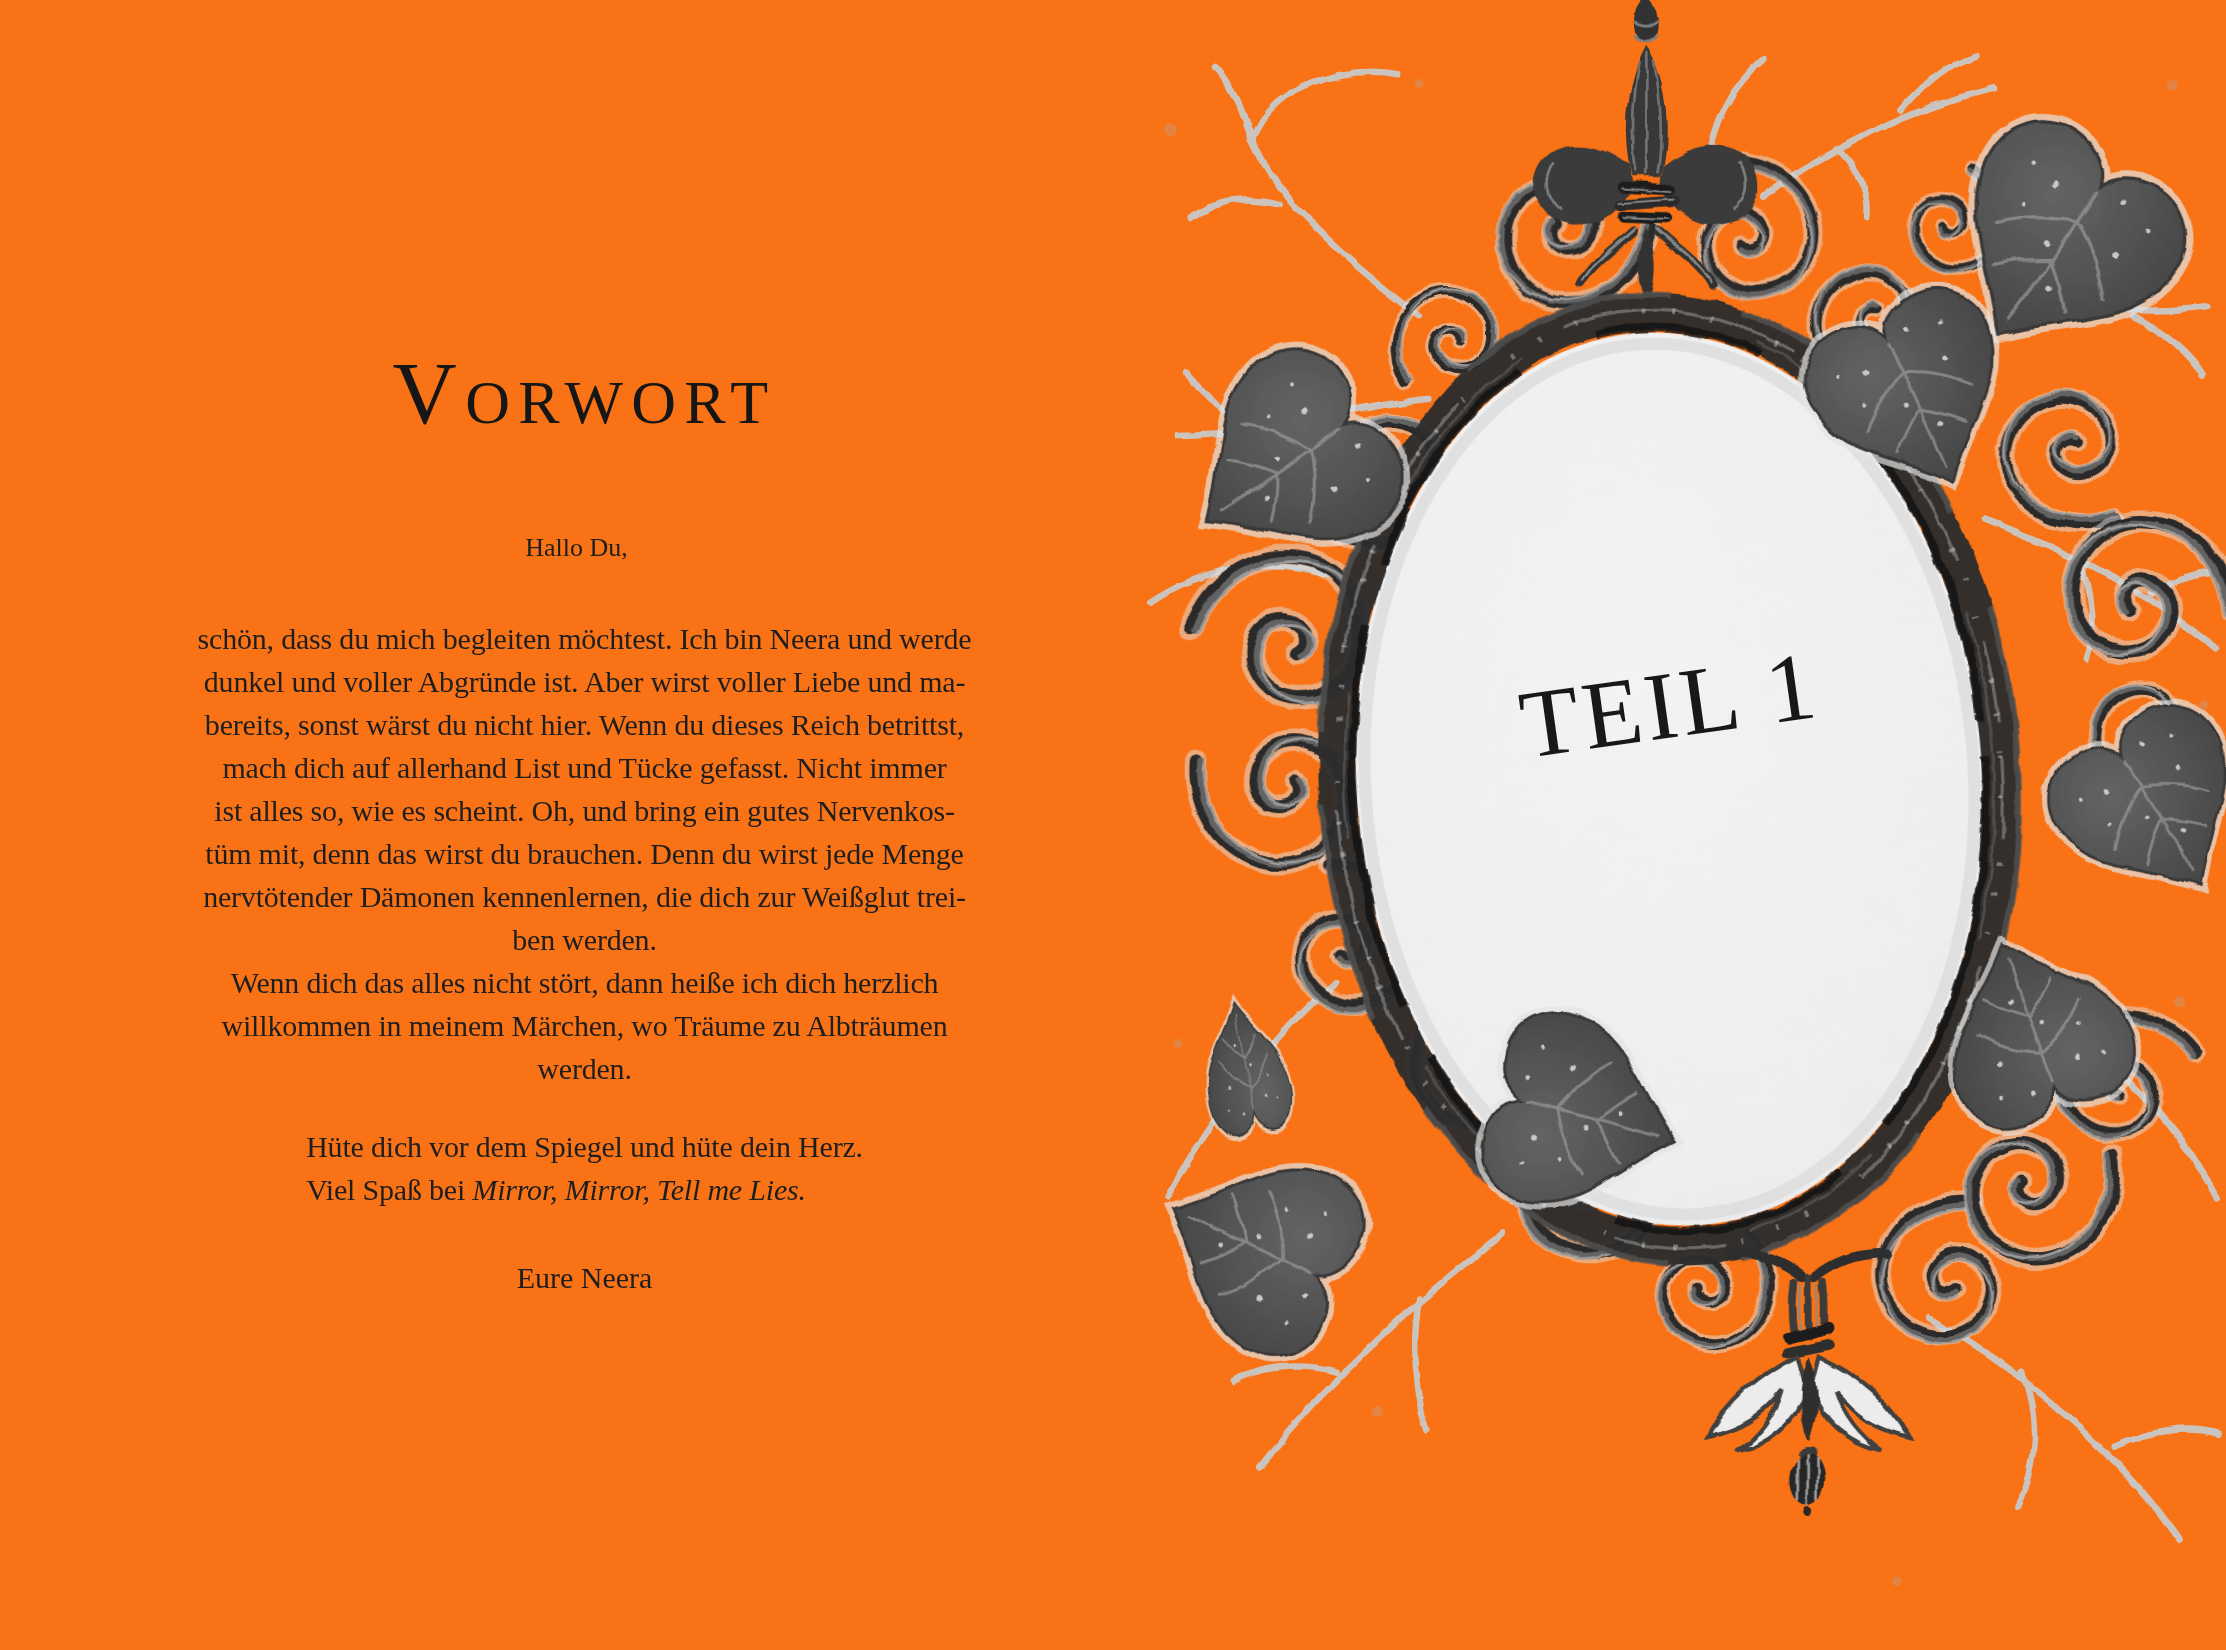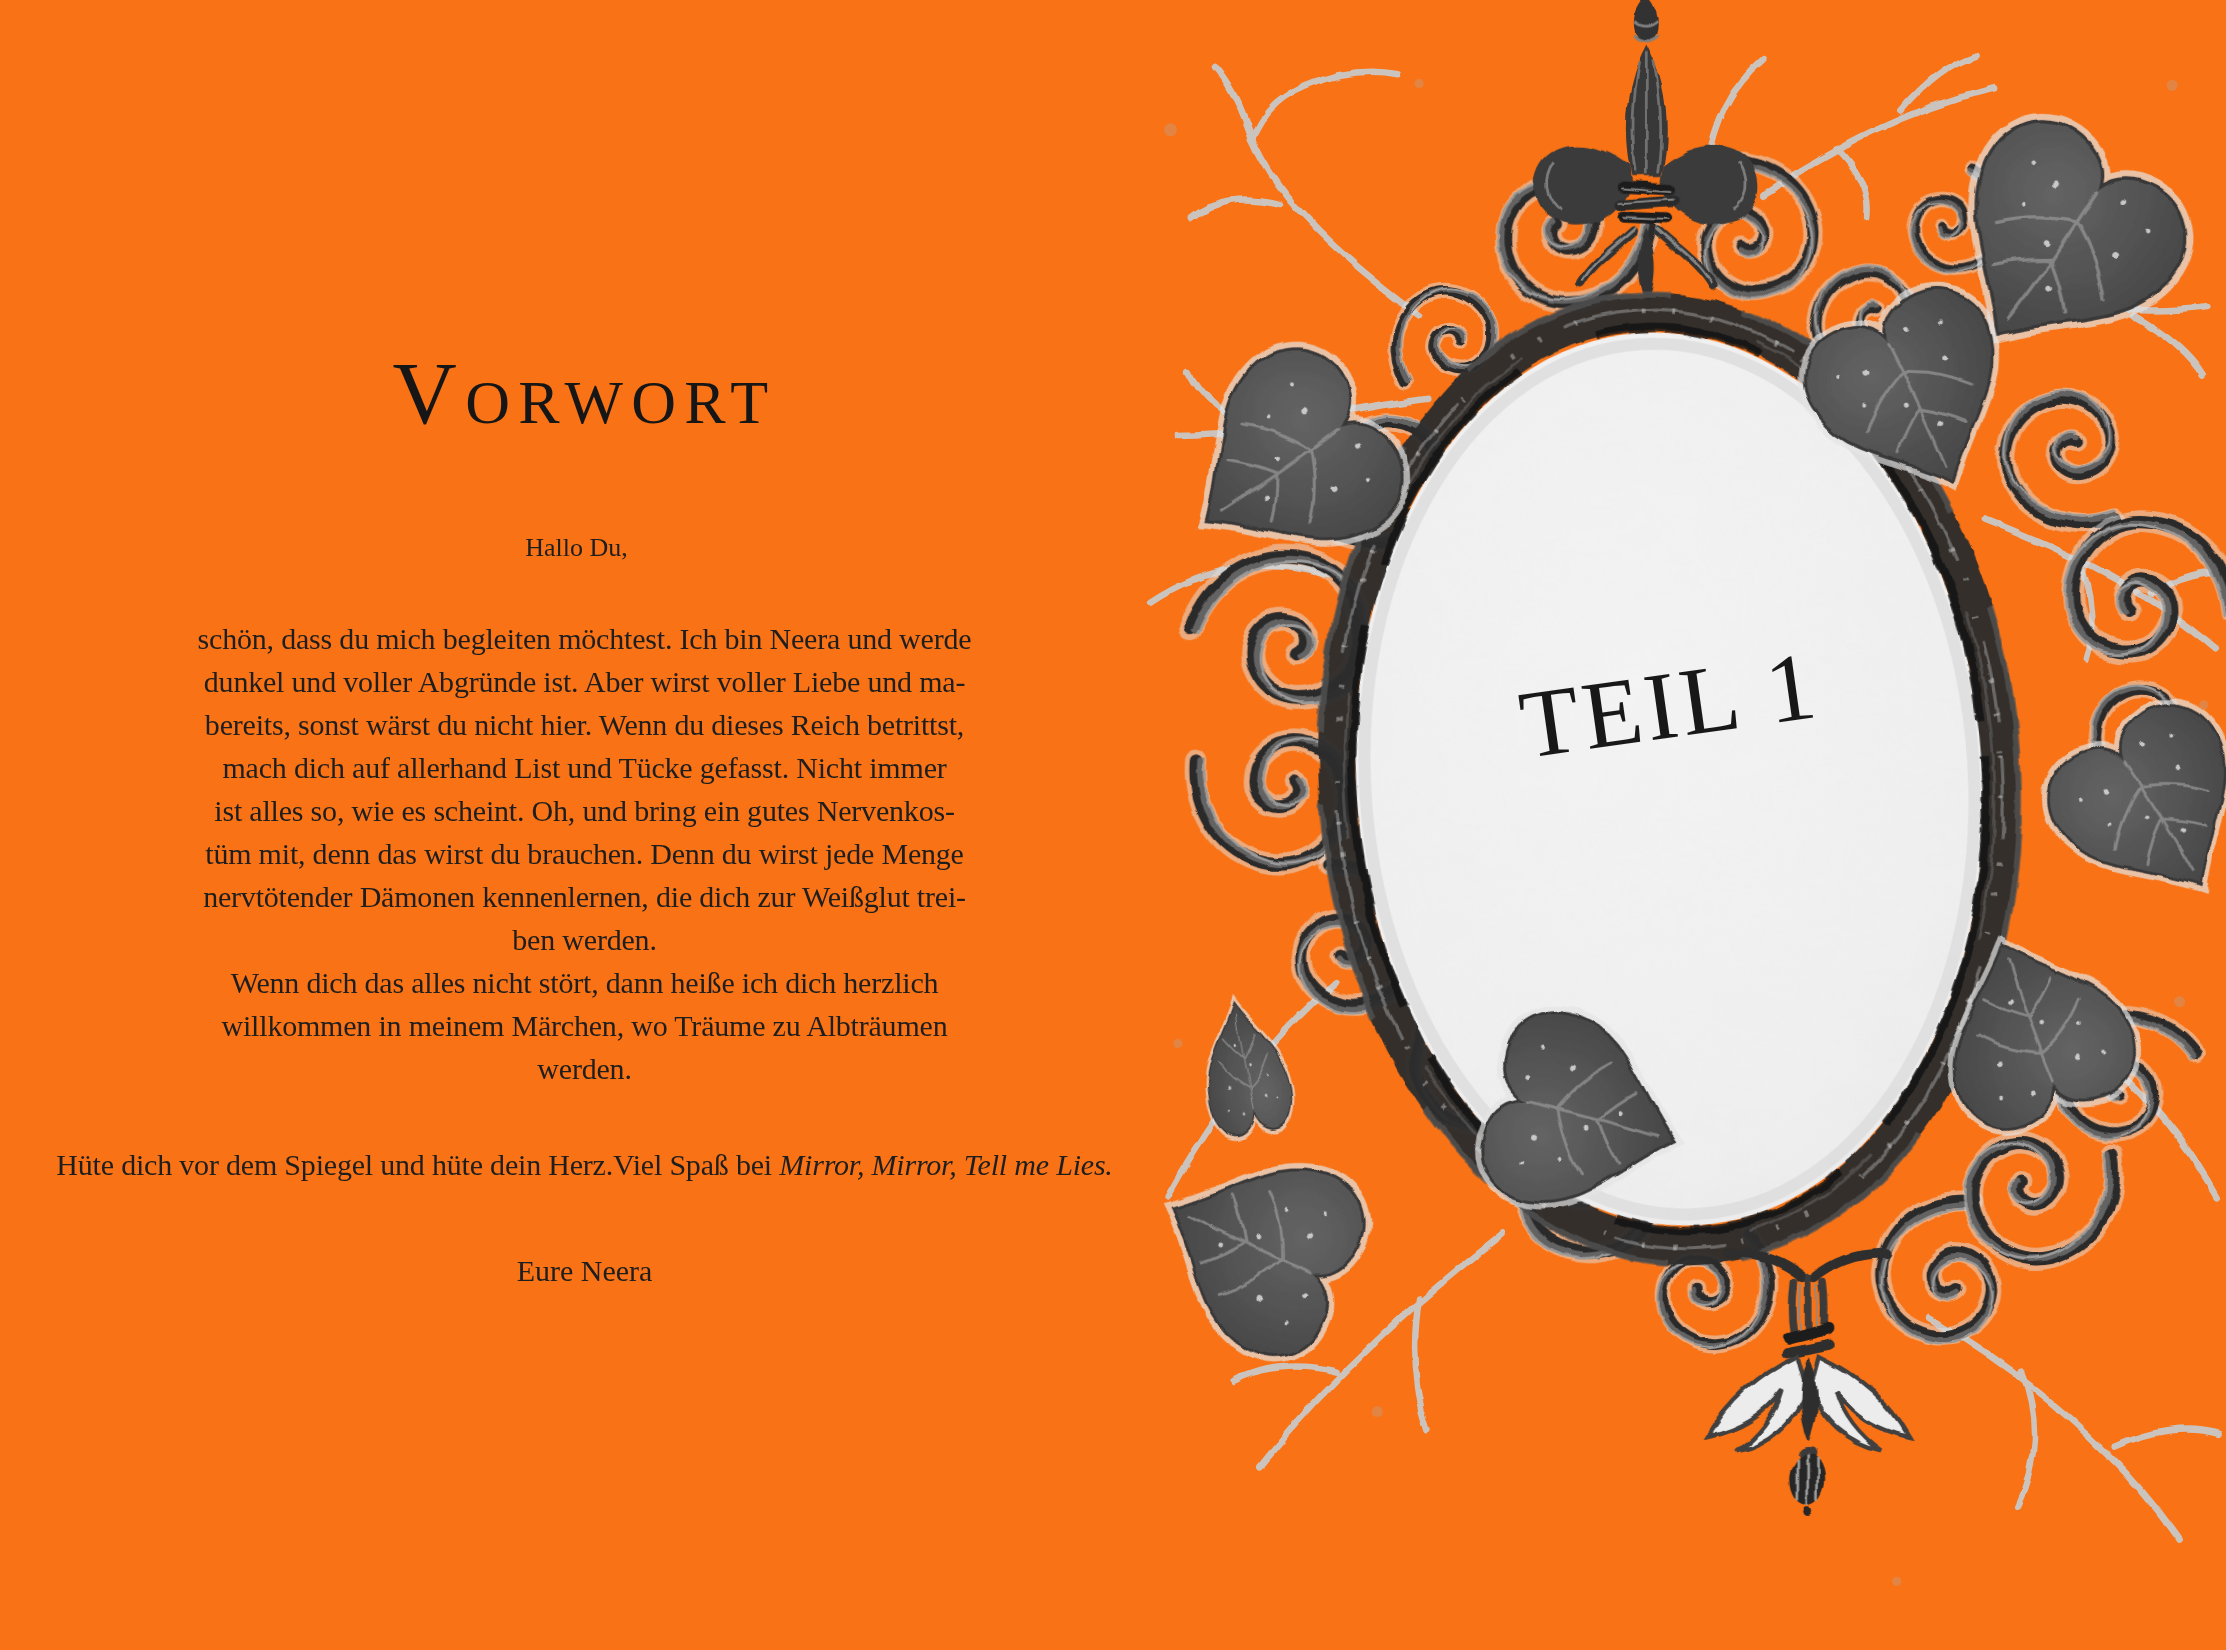--- a/index.html
+++ b/index.html
@@ -6,22 +6,22 @@
   .spread{position:relative;width:2226px;height:1650px;background:#f97316;overflow:hidden;
           font-family:"Liberation Serif","DejaVu Serif",serif;color:#1e1e1e;}
   
   .page-left{position:absolute;left:0;top:0;width:1113px;height:1650px;}
   .text-col{position:absolute;left:102px;top:0;width:965px;display:flex;flex-direction:column;align-items:center;}
   .chapter-title{margin:349px 0 0 0;font-weight:400;font-size:89px;line-height:1;
                  font-variant:small-caps;letter-spacing:8.3px;color:#161616;}
   .salutation{margin:88px 16px 0 0;font-size:26px;line-height:43px;}
   .body-lines{margin-top:48px;display:flex;flex-direction:column;align-items:center;}
   .line{font-size:30px;line-height:43px;white-space:nowrap;letter-spacing:-0.2px;}
-  .closing-lines{margin-top:53px;display:flex;align-items:center;}
-  .signature{margin-top:63px;font-size:30px;line-height:43px;}
+  .closing-lines{margin-top:35px;display:flex;flex-direction:column;}
+  .signature{margin-top:45px;font-size:30px;line-height:43px;}
   em{}
   
   .page-right{position:absolute;left:1113px;top:0;width:1113px;height:1650px;}
   .illu{position:absolute;left:0;top:0;}
   .part-title-text{font-family:"Liberation Serif","DejaVu Serif",serif;font-size:104px;
                    letter-spacing:4px;fill:#181818;}
 </style>
 </head>
 <body>
 

